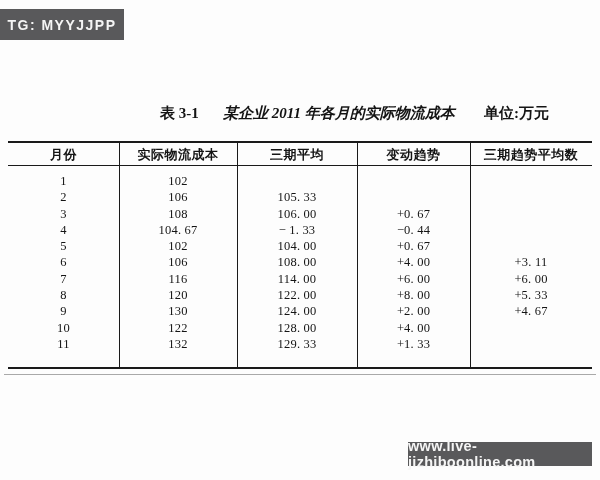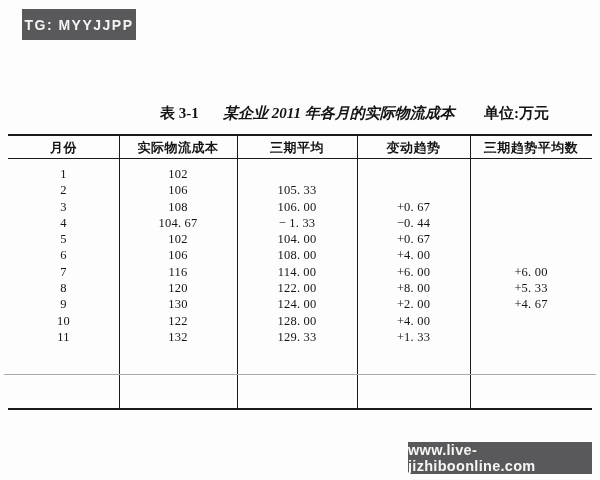--- a/index.html
+++ b/index.html
@@ -10,33 +10,33 @@
     color:#141414;
   }
   .badge{
     position:absolute;
     background:#59595b;
     color:#f5f5f5;
     font-family:"Liberation Sans","DejaVu Sans",sans-serif;
     font-weight:bold;
     display:flex;align-items:center;justify-content:center;
   }
-  .badge-top{left:22px;top:9px;width:114px;height:31px;font-size:14px;letter-spacing:1.5px;align-items:center;}
-  .badge-bottom{left:408px;top:442px;width:184px;height:32px;font-size:14.5px;letter-spacing:.3px;}
+  .badge-top{left:0;top:9px;width:124px;height:31px;font-size:14px;letter-spacing:1.5px;align-items:center;}
+  .badge-bottom{left:408px;top:442px;width:184px;height:24px;font-size:14.5px;letter-spacing:.3px;}
 
   .caption{
     position:absolute;left:0;top:102px;width:600px;height:22px;
     font-weight:bold;font-size:15px;line-height:22px;white-space:nowrap;
   }
   .caption .cap-label{position:absolute;left:160px;}
   .caption .cap-title{position:absolute;left:223px;font-style:italic;}
   .caption .cap-unit{position:absolute;left:484px;}
 
   .tbl{
-    position:absolute;left:8px;top:134px;width:584px;height:276px;
+    position:absolute;left:8px;top:141px;width:584px;height:228px;
     border-top:2.5px solid #1a1a1a;
     border-bottom:2.5px solid #1a1a1a;
     box-sizing:border-box;
     font-family:Liberation Serif, serif;
   }
   .vline{position:absolute;top:0;bottom:0;width:1.3px;background:#1a1a1a;}
   .v1{left:111px;} .v2{left:229px;} .v3{left:349px;} .v4{left:462px;}
 
   .thead{
     display:grid;grid-template-columns:111px 118px 120px 113px 122px;
@@ -115,20 +115,21 @@
         <div class="td">5</div>
         <div class="td">102</div>
         <div class="td">104. 00</div>
         <div class="td">+0. 67</div>
       </div>
       <div class="tr">
         <div class="td">6</div>
         <div class="td">106</div>
         <div class="td">108. 00</div>
         <div class="td">+4. 00</div>
+        <div class="td">+3. 11</div>
       </div>
       <div class="tr">
         <div class="td">7</div>
         <div class="td">116</div>
         <div class="td">114. 00</div>
         <div class="td">+6. 00</div>
         <div class="td">+6. 00</div>
       </div>
       <div class="tr">
         <div class="td">8</div>

